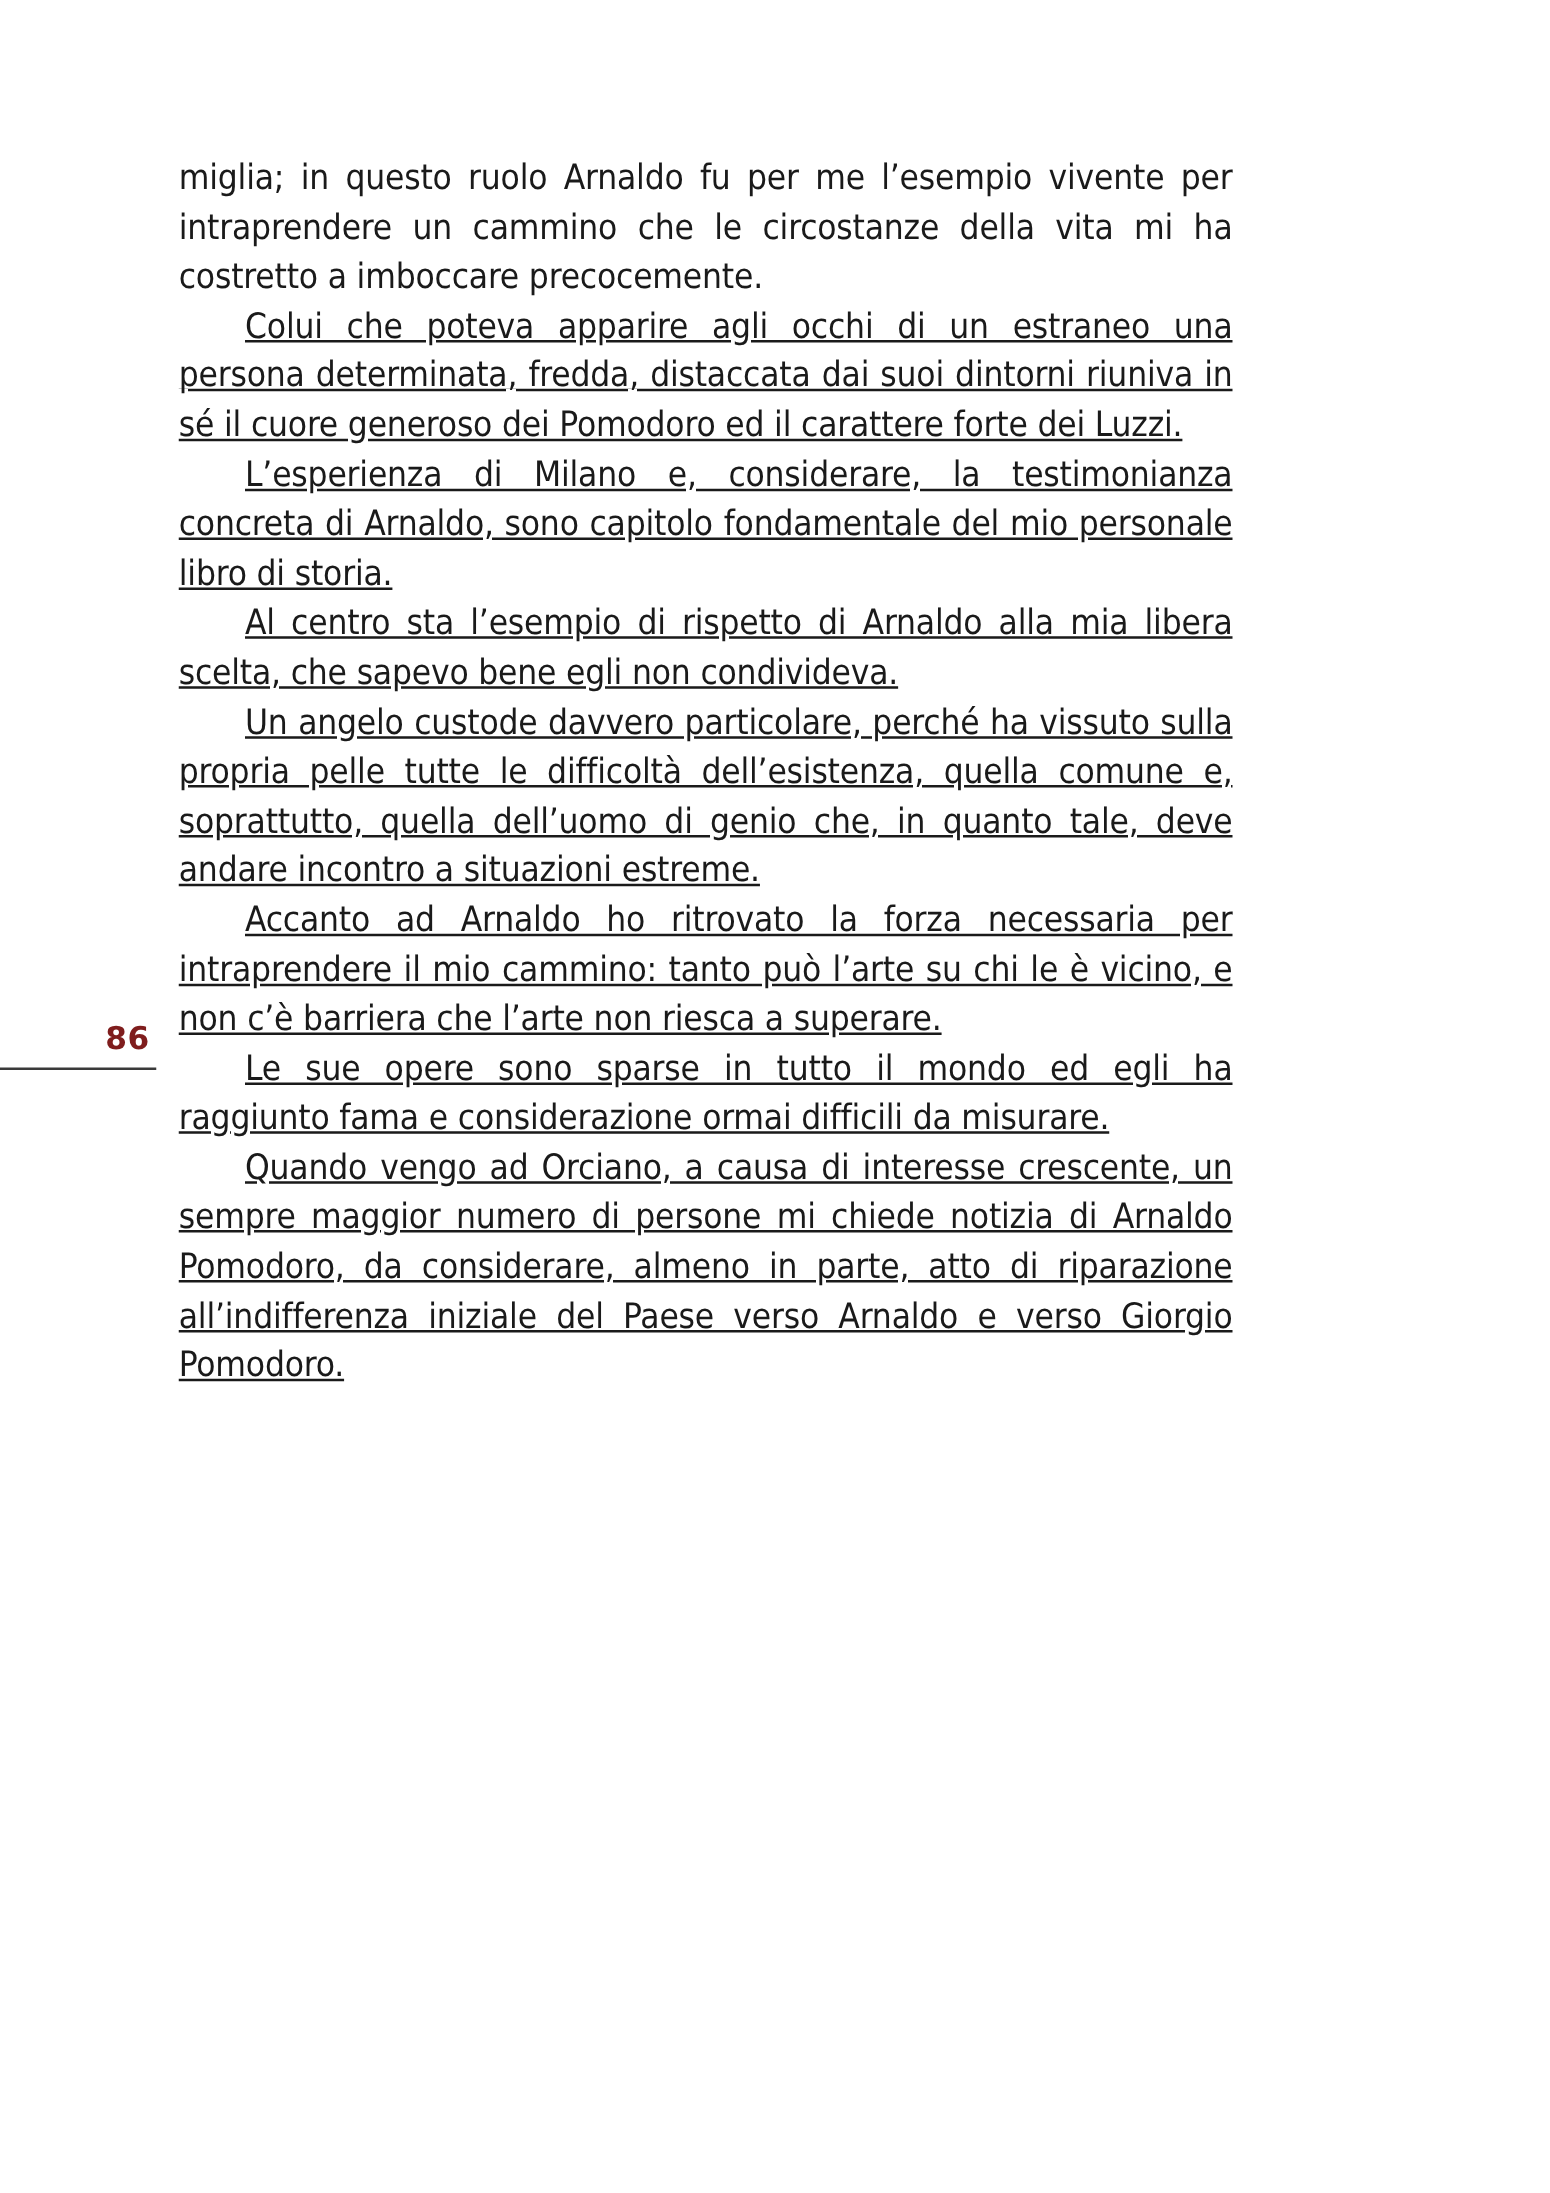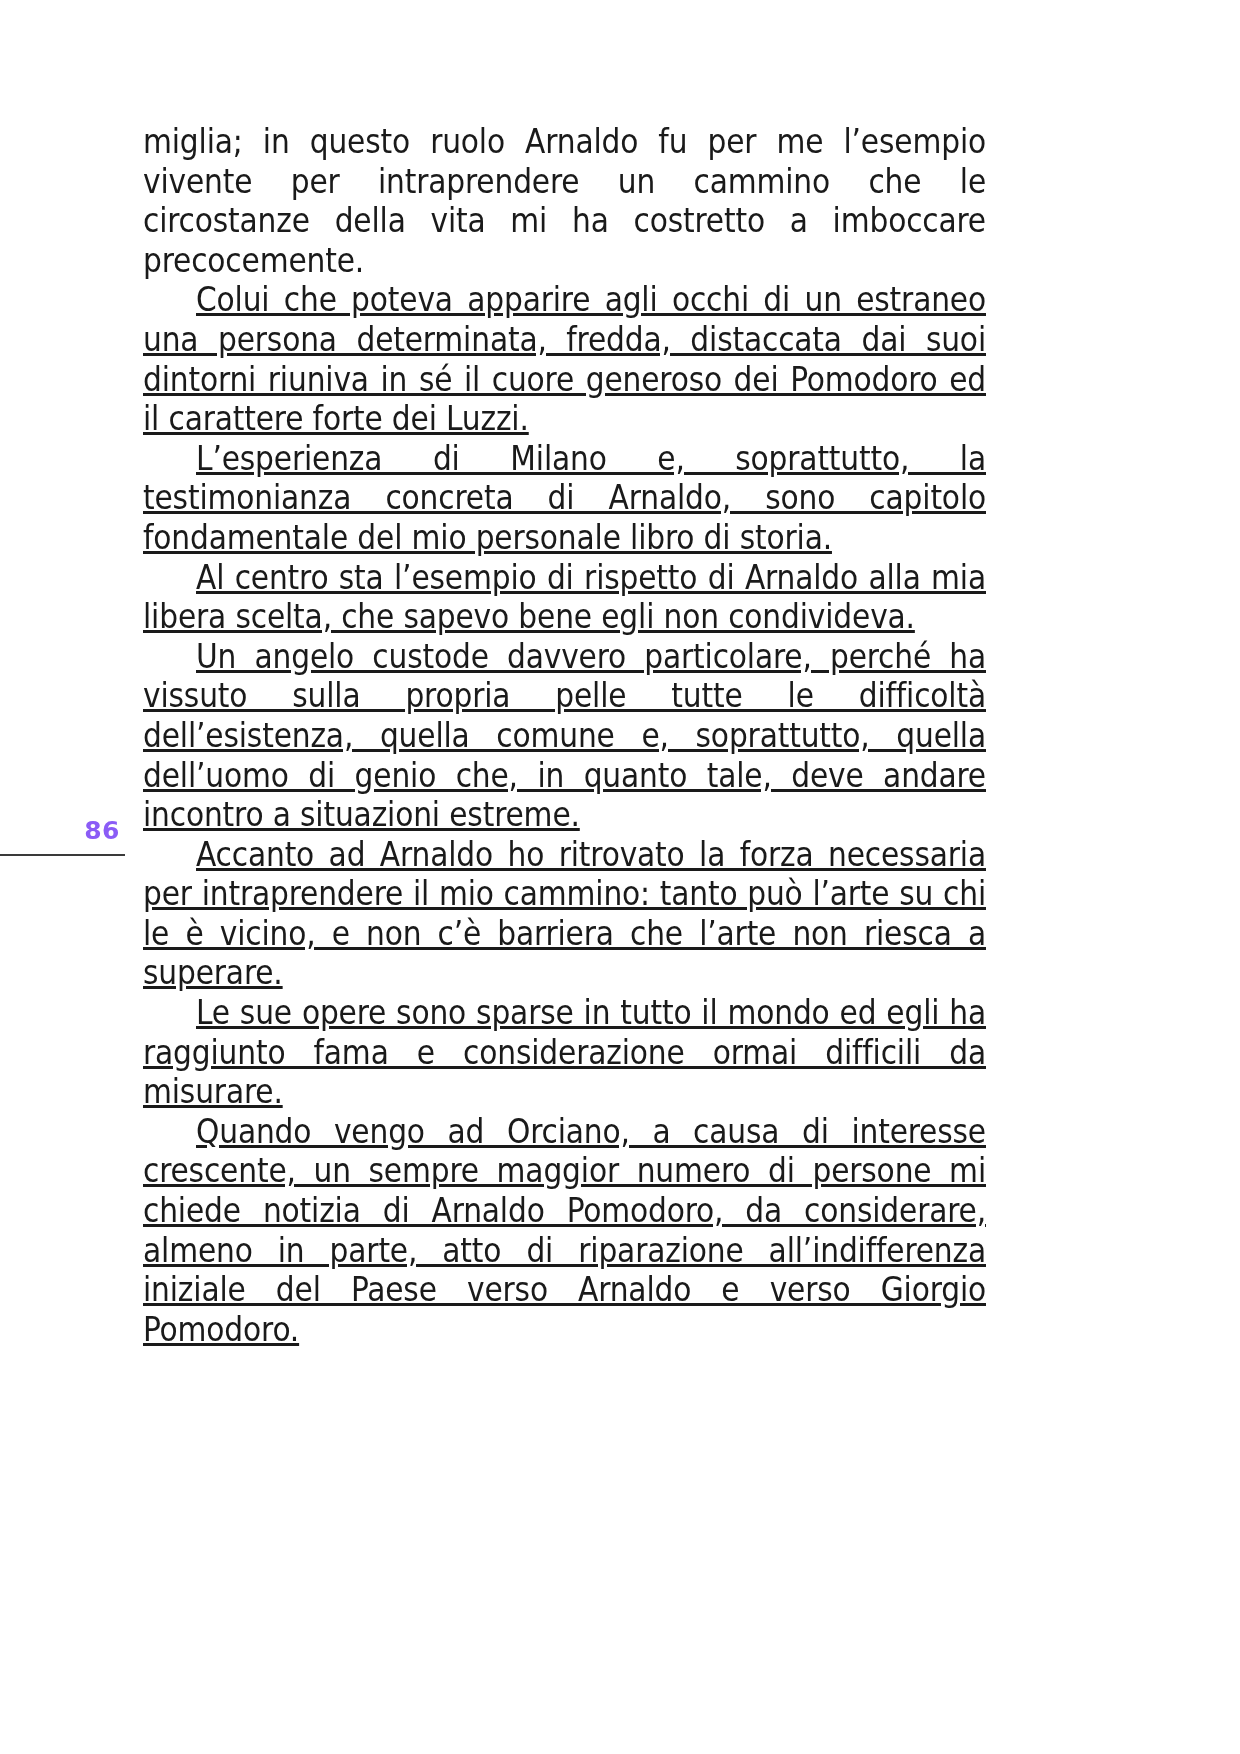--- a/index.html
+++ b/index.html
@@ -20,21 +20,21 @@
   .folio-block {
     position: absolute;
     left: 0;
     top: 818px;
     width: 125px;
   }
   .folio-number {
     font-family: "DejaVu Sans", "Liberation Sans", sans-serif;
     font-size: 25px;
     font-weight: 700;
-    color: #8b5cf6;
+    color: #7f1d1d;
     text-align: right;
     padding-right: 5px;
     line-height: 1;
     letter-spacing: 0.5px;
   }
   .folio-rule {
     margin-top: 11px;
     width: 125px;
     height: 2px;
     background: #3a3a3a;
@@ -42,21 +42,21 @@
 
   
   .text-column {
     position: absolute;
     left: 143px;
     top: 122px;
     width: 843px;
   }
   .para {
     margin: 0;
-    font-size: 33px;
+    font-size: 28px;
     line-height: 39.6px;
     color: #1a1a1a;
     text-align: justify;
     text-justify: inter-word;
     text-indent: 0;
     font-stretch: condensed;
     transform-origin: left top;
     letter-spacing: -0.15px;
     word-spacing: 0px;
     -webkit-font-smoothing: antialiased;
@@ -72,21 +72,21 @@
 <div class="page">
 
   <div class="folio-block">
     <div class="folio-number">86</div>
     <div class="folio-rule"></div>
   </div>
 
   <div class="text-column">
     <p class="para">miglia; in questo ruolo Arnaldo fu per me l’esempio vivente per intraprendere un cammino che le circostanze della vita mi ha costretto a imboccare precocemente.</p>
     <p class="para indent">Colui che poteva apparire agli occhi di un estraneo una persona determinata, fredda, distaccata dai suoi dintorni riuniva in sé il cuore generoso dei Pomodoro ed il carattere forte dei Luzzi.</p>
-    <p class="para indent">L’esperienza di Milano e, soprattutto, la testimonianza concreta di Arnaldo, sono capitolo fondamentale del mio personale libro di storia.</p>
+    <p class="para indent">L’esperienza di Milano e, considerare, la testimonianza concreta di Arnaldo, sono capitolo fondamentale del mio personale libro di storia.</p>
     <p class="para indent">Al centro sta l’esempio di rispetto di Arnaldo alla mia libera scelta, che sapevo bene egli non condivideva.</p>
     <p class="para indent">Un angelo custode davvero particolare, perché ha vissuto sulla propria pelle tutte le difficoltà dell’esistenza, quella comune e, soprattutto, quella dell’uomo di genio che, in quanto tale, deve andare incontro a situazioni estreme.</p>
     <p class="para indent">Accanto ad Arnaldo ho ritrovato la forza necessaria per intraprendere il mio cammino: tanto può l’arte su chi le è vicino, e non c’è barriera che l’arte non riesca a superare.</p>
     <p class="para indent">Le sue opere sono sparse in tutto il mondo ed egli ha raggiunto fama e considerazione ormai difficili da misurare.</p>
     <p class="para indent">Quando vengo ad Orciano, a causa di interesse crescente, un sempre maggior numero di persone mi chiede notizia di Arnaldo Pomodoro, da considerare, almeno in parte, atto di riparazione all’indifferenza iniziale del Paese verso Arnaldo e verso Giorgio Pomodoro.</p>
   </div>
 
 </div>
 
 </body></html>

